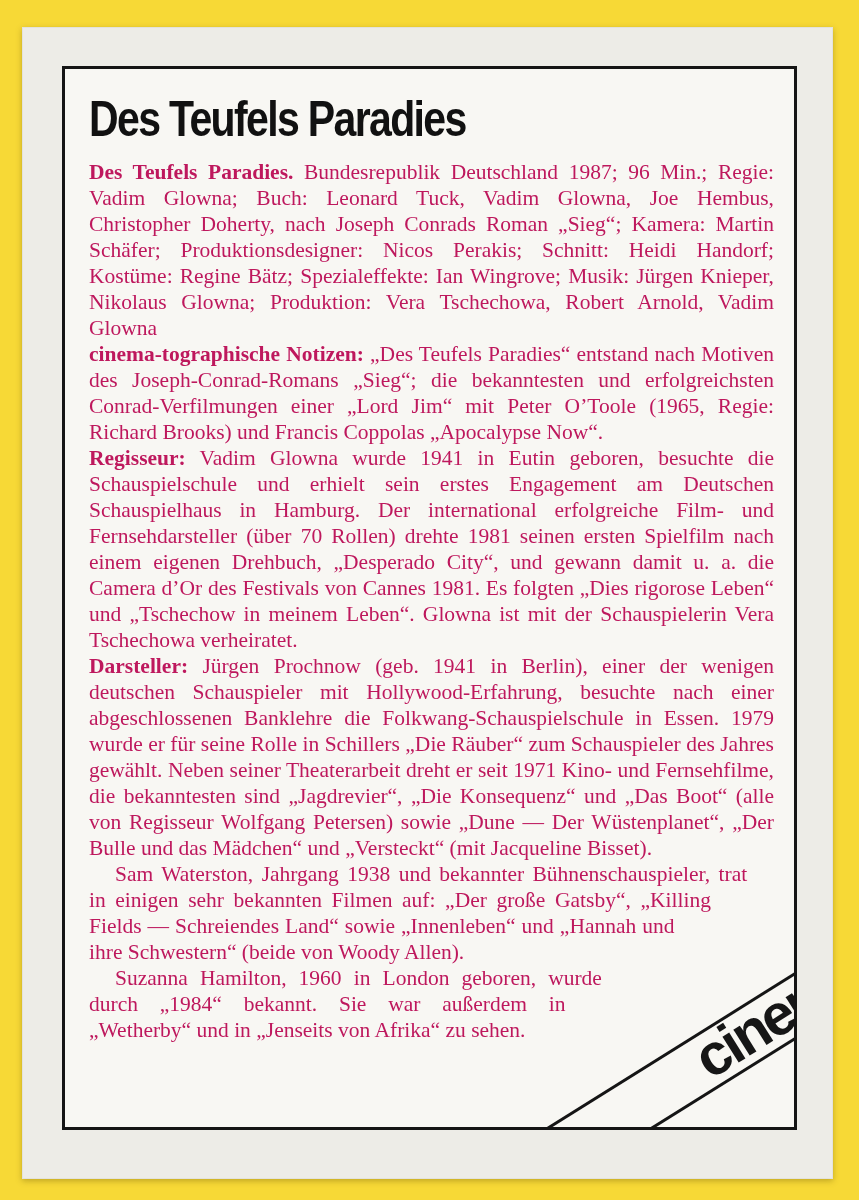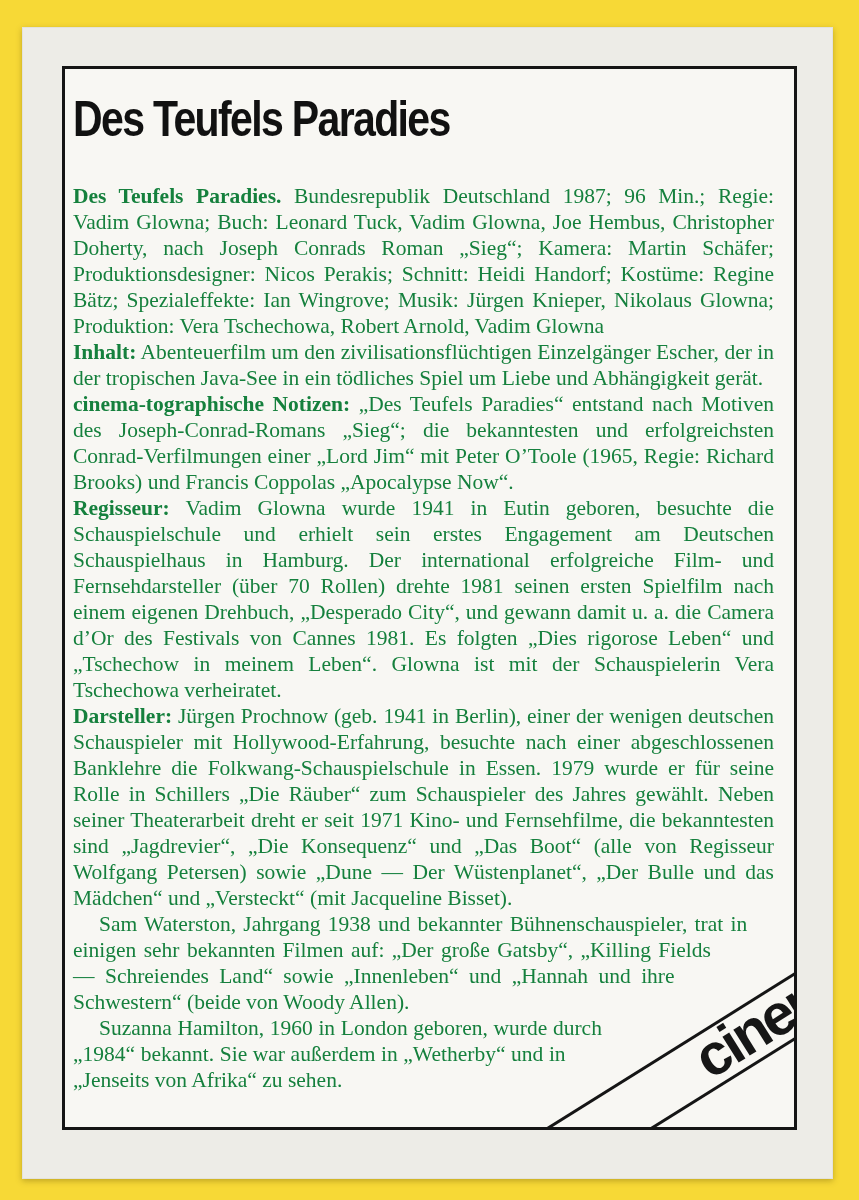--- a/index.html
+++ b/index.html
@@ -17,44 +17,43 @@
     background:#EDECE7;
     box-shadow:0 2px 6px rgba(90,70,0,.35), inset 0 0 0 1px rgba(0,0,0,.04);
   }
   .inner-box{
     position:absolute;
     left:40px;top:39px;
     width:735px;height:1064px;
     box-sizing:border-box;
     border:3px solid #151515;
     background:#F8F7F3;
-    padding:24px 20px 0 8px;
+    padding:24px 20px 0 24px;
     overflow:hidden;
     position:absolute;
   }
   .heading{
     display:inline-block;
     margin:0 0 14px 0;
     font-family:"Liberation Sans", sans-serif;
     font-weight:bold;
     font-size:50px;
     line-height:52px;
     letter-spacing:-2px;
     color:#111;
     transform:scaleX(.82);
     transform-origin:0 50%;
     white-space:nowrap;
   }
   .bodytext{
-    color:#15803d;
+    color:#be185d;
     font-size:21.5px;
     line-height:26px;
     text-align:justify;
     hyphens:auto;
-    margin-top:24px;
     -webkit-hyphens:auto;
   }
   .para{margin:0;}
   .para.indent{text-indent:26px;}
   .lead{font-weight:bold;}
   .logo-spacer{
     float:right;
     width:250px;
     height:185px;
     shape-outside:polygon(100% 11%, 8% 100%, 100% 100%);
@@ -90,21 +89,20 @@
   <div class="inner-box">
 
     <h1 class="heading">Des Teufels Paradies</h1>
 
     <div class="bodytext">
 
       <p class="para"><b class="lead">Des Teufels Paradies.</b><span> Bundesrepublik Deutschland 1987; 96 Min.; Regie: Vadim Glowna; Buch: Leonard Tuck, Vadim Glowna, Joe Hembus, Christopher Doherty, nach Joseph Conrads Roman „Sieg“; Kamera: Martin Schäfer; Produktionsdesigner: Nicos Perakis; Schnitt: Heidi Handorf; Kostüme: Regine Bätz; Spezialeffekte: Ian Wingrove; Musik: Jürgen Knieper, Nikolaus Glowna; Produktion: Vera Tschechowa, Robert Arnold, Vadim Glowna</span></p>
 
 
 
-      <p class="para"><b class="lead">Inhalt:</b><span> Abenteuerfilm um den zivilisationsflüchtigen Einzelgänger Escher, der in der tropischen Java-See in ein tödliches Spiel um Liebe und Abhängigkeit gerät.</span></p>
 
       <p class="para"><b class="lead">cinema-tographische Notizen:</b><span> „Des Teufels Paradies“ entstand nach Motiven des Joseph-Conrad-Romans „Sieg“; die bekanntesten und erfolgreichsten Conrad-Verfilmungen einer „Lord Jim“ mit Peter O’Toole (1965, Regie: Richard Brooks) und Francis Coppolas „Apocalypse Now“.</span></p>
 
       <p class="para"><b class="lead">Regisseur:</b><span> Vadim Glowna wurde 1941 in Eutin geboren, besuchte die Schauspielschule und erhielt sein erstes Engagement am Deutschen Schauspielhaus in Hamburg. Der international erfolgreiche Film- und Fernsehdarsteller (über 70 Rollen) drehte 1981 seinen ersten Spielfilm nach einem eigenen Drehbuch, „Desperado City“, und gewann damit u. a. die Camera d’Or des Festivals von Cannes 1981. Es folgten „Dies rigorose Leben“ und „Tschechow in meinem Leben“. Glowna ist mit der Schauspielerin Vera Tschechowa verheiratet.</span></p>
 
       <p class="para"><b class="lead">Darsteller:</b><span> Jürgen Prochnow (geb. 1941 in Berlin), einer der wenigen deutschen Schauspieler mit Hollywood-Erfahrung, besuchte nach einer abgeschlossenen Banklehre die Folkwang-Schauspielschule in Essen. 1979 wurde er für seine Rolle in Schillers „Die Räuber“ zum Schauspieler des Jahres gewählt. Neben seiner Theaterarbeit dreht er seit 1971 Kino- und Fernsehfilme, die bekanntesten sind „Jagdrevier“, „Die Konsequenz“ und „Das Boot“ (alle von Regisseur Wolfgang Petersen) sowie „Dune — Der Wüstenplanet“, „Der Bulle und das Mädchen“ und „Versteckt“ (mit Jacqueline Bisset).</span></p>
 
       <p class="para indent"><span class="logo-spacer"></span><span>Sam Waterston, Jahrgang 1938 und bekannter Bühnenschauspieler, trat in einigen sehr bekannten Filmen auf: „Der große Gatsby“, „Killing Fields — Schreiendes Land“ sowie „Innenleben“ und „Hannah und ihre Schwestern“ (beide von Woody Allen).</span></p>
 
       <p class="para indent"><span>Suzanna Hamilton, 1960 in London geboren, wurde durch „1984“ bekannt. Sie war außerdem in „Wetherby“ und in „Jenseits von Afrika“ zu sehen.</span></p>

